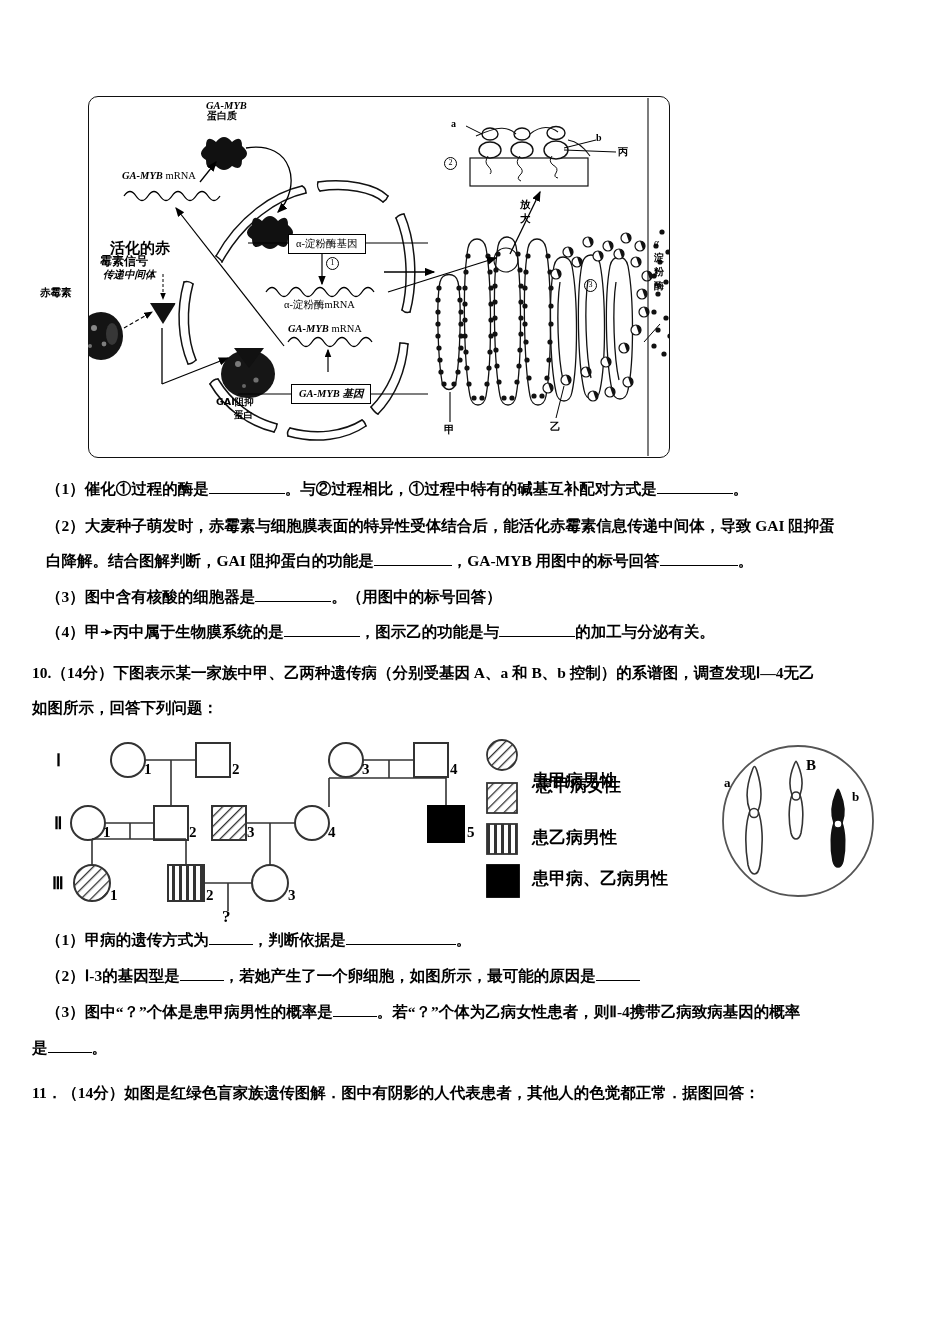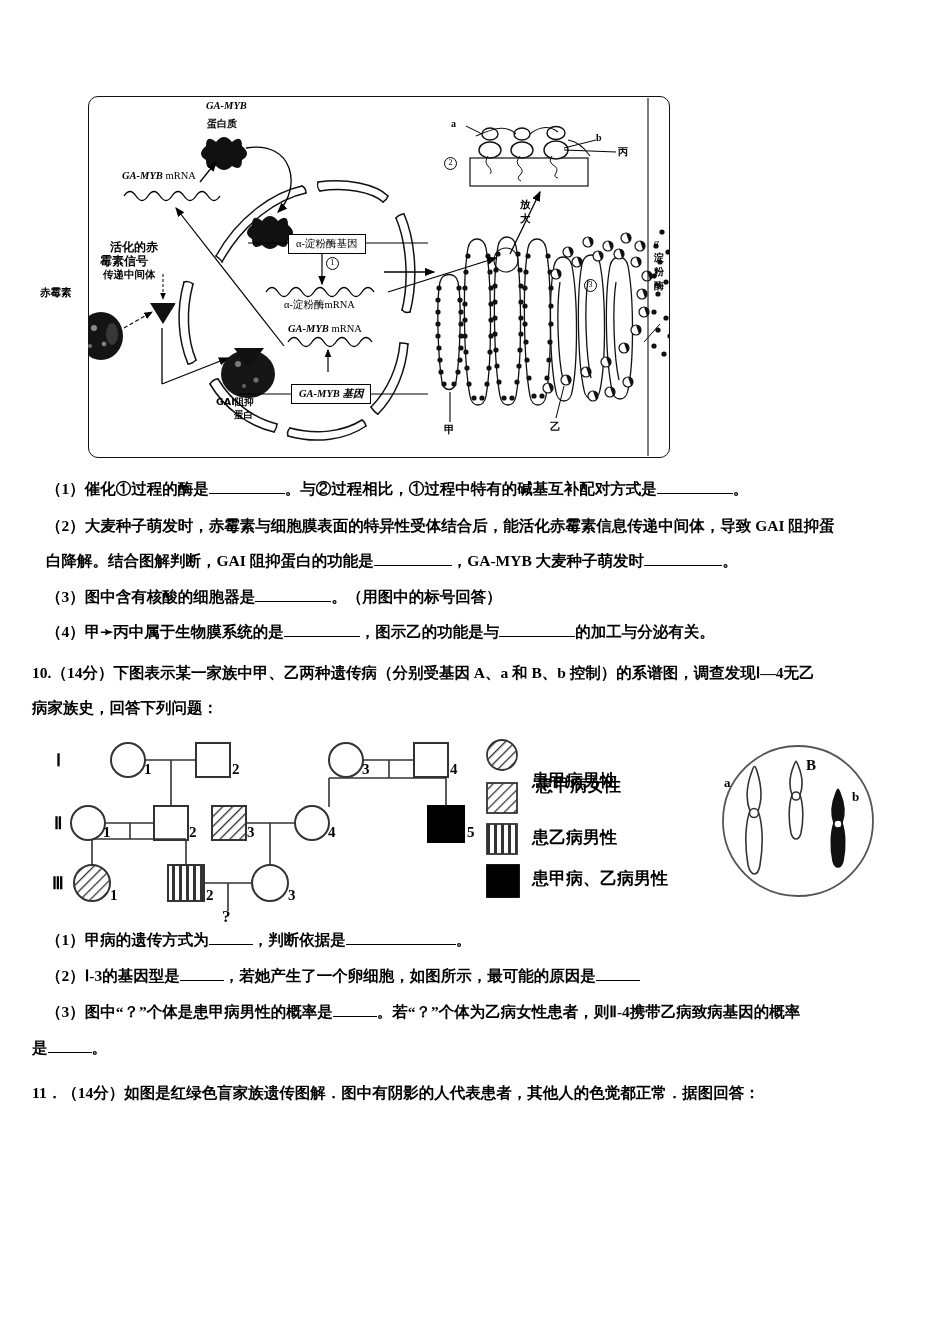--- a/index.html
+++ b/index.html
@@ -370,29 +370,29 @@
       <line x1="300" y1="196" x2="408" y2="162" stroke="#000" stroke-width="1.3" marker-end="url(#ar)"></line>
 
       <line x1="296" y1="176" x2="346" y2="176" stroke="#000" stroke-width="1.3" marker-end="url(#ar)"></line>
 
       <line x1="556" y1="246" x2="572" y2="228" stroke="#000" stroke-width="1"></line>
 
       <line x1="560" y1="2" x2="560" y2="360" stroke="#111" stroke-width="1.1"></line>
     </svg>
 
     <div class="lbl it" style="left:118px;top:4px;">GA-MYB</div>
-    <div class="lbl cn" style="left:119px;top:22px;font-size:10px;">蛋白质</div>
+    <div class="lbl cn" style="left:119px;top:14px;font-size:10px;">蛋白质</div>
 
     <div class="lbl" style="left:34px;top:74px;">
       <i style="font-weight:bold;"><span>GA-MYB</span></i><span> mRNA</span>
     </div>
 
-    <div class="lbl cn" style="left:22px;top:144px;font-size:12px;">活化的赤</div>
+    <div class="lbl cn" style="left:22px;top:144px;font-size:15px;">活化的赤</div>
     <div class="lbl cn" style="left:12px;top:158px;font-size:12px;">霉素信号</div>
-    <div class="lbl cn" style="left:15px;top:172px;font-size:10.5px;">传递中间体</div>
+    <div class="lbl cn" style="left:15px;top:172px;font-size:10.5px;font-style:italic;">传递中间体</div>
 
     <div class="lbl cn" style="left:-48px;top:190px;font-size:10.5px;">赤霉素</div>
 
     <div class="genebox" style="left:200px;top:138px;">α-淀粉酶基因</div>
     <div class="lbl" style="left:238px;top:160px;"><span class="circnum">1</span></div>
     <div class="lbl" style="left:196px;top:203px;">α-淀粉酶mRNA</div>
 
     <div class="lbl" style="left:200px;top:227px;">
       <i style="font-weight:bold;"><span>GA-MYB</span></i><span> mRNA</span>
     </div>
@@ -417,26 +417,26 @@
     <div class="lbl" style="left:496px;top:182px;"><span class="circnum">3</span></div>
 
     <div class="lbl" style="left:566px;top:142px;font-size:9.5px;font-style:italic;">α</div>
     <div class="lbl cn" style="left:566px;top:156px;font-size:10px;">淀</div>
     <div class="lbl cn" style="left:566px;top:170px;font-size:10px;">粉</div>
     <div class="lbl cn" style="left:566px;top:184px;font-size:10px;">酶</div>
   </div>
 
   <div id="q9-1" class="qline" style="left:46px;top:481px;"><span>（1）催化①过程的酶是</span><span class="blank" style="width: 76px;"></span><span>。与②过程相比，①过程中特有的碱基互补配对方式是</span><span class="blank" style="width: 76px;"></span><span>。</span></div>
   <div id="q9-2a" class="qline" style="left:46px;top:518px;"><span>（2）大麦种子萌发时，赤霉素与细胞膜表面的特异性受体结合后，能活化赤霉素信息传递中间体，导致 GAI 阻抑蛋</span></div>
-  <div id="q9-2b" class="qline" style="left:46px;top:553px;"><span>白降解。结合图解判断，GAI 阻抑蛋白的功能是</span><span class="blank" style="width: 78px;"></span><span>，GA-MYB 大麦种子萌发时</span><span class="blank" style="width: 78px;"></span><span>。</span></div>
+  <div id="q9-2b" class="qline" style="left:46px;top:553px;"><span>白降解。结合图解判断，GAI 阻抑蛋白的功能是</span><span class="blank" style="width: 78px;"></span><span>，GA-MYB 用图中的标号回答</span><span class="blank" style="width: 78px;"></span><span>。</span></div>
   <div id="q9-3" class="qline" style="left:46px;top:589px;"><span>（3）图中含有核酸的细胞器是</span><span class="blank" style="width: 76px;"></span><span>。（用图中的标号回答）</span></div>
   <div id="q9-4" class="qline" style="left:46px;top:624px;"><span>（4）甲➛丙中属于生物膜系统的是</span><span class="blank" style="width: 76px;"></span><span>，图示乙的功能是与</span><span class="blank" style="width: 76px;"></span><span>的加工与分泌有关。</span></div>
 
   <div class="qline" style="left:32px;top:665px;">10.（14分）下图表示某一家族中甲、乙两种遗传病（分别受基因 A、a 和 B、b 控制）的系谱图，调查发现Ⅰ—4无乙</div>
-  <div class="qline" style="left:32px;top:700px;">病家族史，回答下列问题：</div>
+  <div class="qline" style="left:32px;top:700px;">如图所示，回答下列问题：</div>
 
   <div id="fig2">
     <svg width="860" height="180" viewBox="0 0 860 180">
       <defs>
         <pattern id="diagp" width="7" height="7" patternUnits="userSpaceOnUse" patternTransform="rotate(45)">
           <rect width="7" height="7" fill="#fff"></rect>
           <line x1="0" y1="0" x2="0" y2="7" stroke="#333" stroke-width="2.6"></line>
         </pattern>
         <pattern id="vertp" width="7" height="7" patternUnits="userSpaceOnUse">
           <rect width="7" height="7" fill="#fff"></rect>

